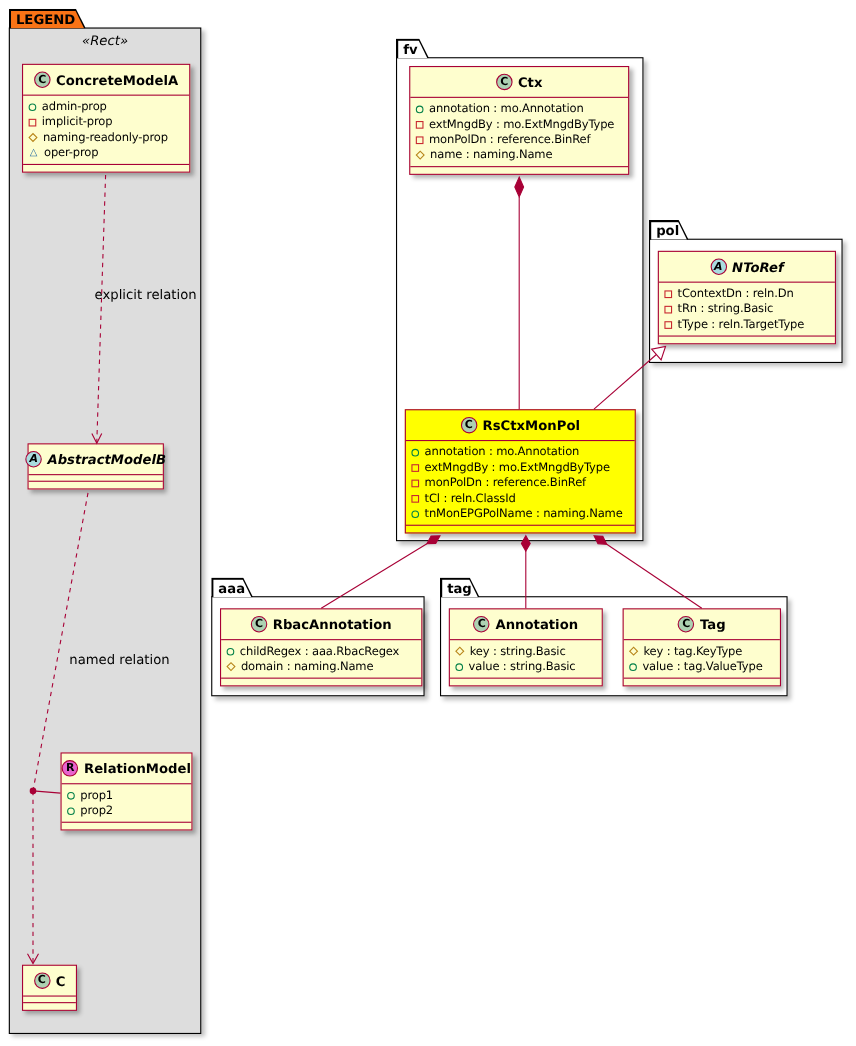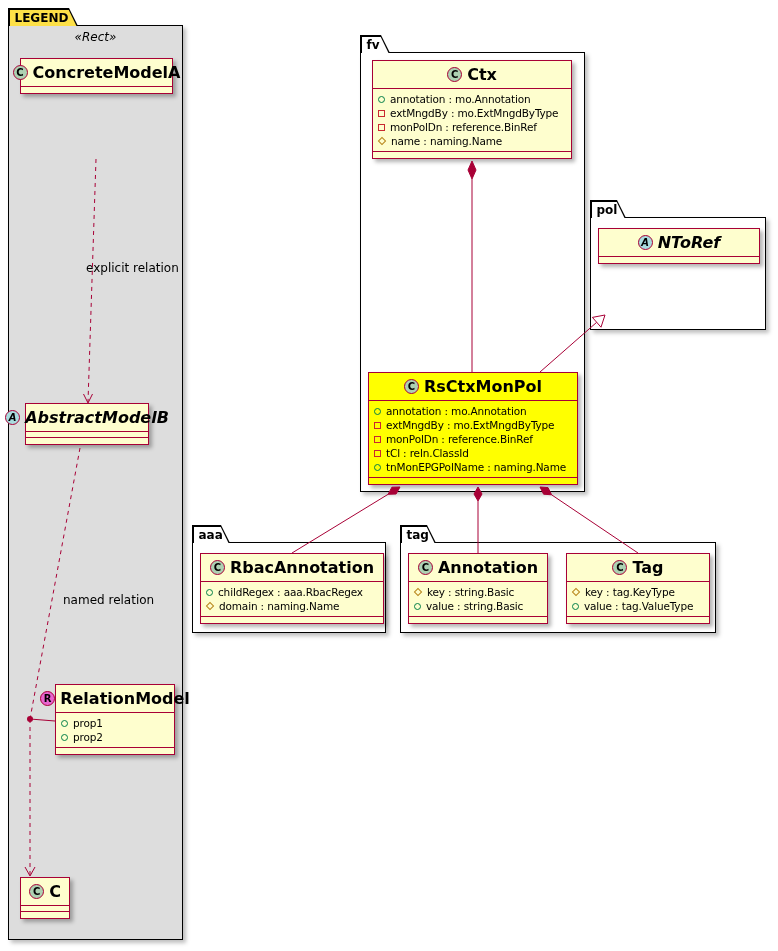--- a/index.html
+++ b/index.html
@@ -7,28 +7,28 @@
   #canvas{position:relative;width:778px;height:951px;background:#FFFFFF;overflow:hidden;}
 
   
   .pkg-body{position:absolute;background:#FFFFFF;border:1.5px solid #000;box-shadow:3px 3px 4px rgba(0,0,0,0.25);}
   .pkg-body.legend{background:#DDDDDD;}
   .pkg-tab{position:absolute;height:18px;}
   .tab-border{position:absolute;inset:0;background:#000;clip-path:polygon(0 0,calc(100% - 9px) 0,100% 100%,0 100%);}
   .tab-face{position:absolute;left:1.5px;top:1.5px;right:1.5px;bottom:0;background:#FFFFFF;
     clip-path:polygon(0 0,calc(100% - 8px) 0,100% 100%,0 100%);
     display:flex;align-items:center;padding-left:5px;font-weight:bold;font-size:12px;}
-  .pkg-tab.legend .tab-face{background:#fde047;}
+  .pkg-tab.legend .tab-face{background:#f97316;}
   .stereotype{position:absolute;font-style:italic;font-size:12px;text-align:center;}
 
   
   .uml-class{position:absolute;background:#FEFECE;border:1.5px solid #A80036;box-shadow:3px 3px 4px rgba(0,0,0,0.3);}
   .uml-class.highlight{background:#FFFF00;}
   .cls-header{height:28px;display:flex;align-items:center;justify-content:center;gap:5px;border-bottom:1px solid #A80036;}
-  .cls-name{font-weight:bold;font-size:16px;white-space:nowrap;}
+  .cls-name{font-weight:bold;font-size:12px;white-space:nowrap;}
   .uml-class.abstract .cls-name{font-style:italic;}
   .spot{width:15px;height:15px;border-radius:50%;border:1px solid #A80036;display:flex;align-items:center;justify-content:center;font-size:10px;font-weight:bold;flex:0 0 auto;}
   .spot i{font-style:normal;line-height:1;}
   .spot.spot-a i{font-style:italic;}
   .spot-c{background:#ADD1B2;}
   .spot-a{background:#A9DCDF;}
   .spot-r{background:#E763CE;}
   .cls-attrs{border-bottom:1px solid #A80036;padding:3px 5px;}
   .cls-attrs.empty{height:6px;padding:0;}
   .attr{height:14px;display:flex;align-items:center;gap:5px;font-size:10.5px;letter-spacing:-0.15px;white-space:nowrap;}
@@ -95,20 +95,38 @@
       </div>
   </div>
 
   <div class="uml-class" style="left:20px;top:58px;width:153px;">
     <div class="cls-header">
       <span class="spot spot-c">
           <i>C</i>
         </span>
       <span class="cls-name">ConcreteModelA</span>
     </div>
+    <div class="cls-attrs">
+      <div class="attr">
+          <span class="vis vis-public"></span>
+          <span>admin-prop</span>
+        </div>
+      <div class="attr">
+          <span class="vis vis-private"></span>
+          <span>implicit-prop</span>
+        </div>
+      <div class="attr">
+          <span class="vis vis-protected"></span>
+          <span>naming-readonly-prop</span>
+        </div>
+      <div class="attr">
+          <span class="vis vis-package"></span>
+          <span>oper-prop</span>
+        </div>
+    </div>
     <div class="cls-methods"></div>
   </div>
 
   <div class="uml-class abstract" style="left:25px;top:403px;width:124px;">
     <div class="cls-header">
       <span class="spot spot-a">
           <i>A</i>
         </span>
       <span class="cls-name">AbstractModelB</span>
     </div>
@@ -206,20 +224,34 @@
     </div>
     <div class="cls-methods"></div>
   </div>
 
   <div class="uml-class abstract" style="left:598px;top:228px;width:162px;">
     <div class="cls-header">
       <span class="spot spot-a">
           <i>A</i>
         </span>
       <span class="cls-name">NToRef</span>
+    </div>
+    <div class="cls-attrs">
+      <div class="attr">
+          <span class="vis vis-private"></span>
+          <span>tContextDn : reln.Dn</span>
+        </div>
+      <div class="attr">
+          <span class="vis vis-private"></span>
+          <span>tRn : string.Basic</span>
+        </div>
+      <div class="attr">
+          <span class="vis vis-private"></span>
+          <span>tType : reln.TargetType</span>
+        </div>
     </div>
     <div class="cls-methods"></div>
   </div>
 
   <div class="uml-class" style="left:200px;top:553px;width:184px;">
     <div class="cls-header">
       <span class="spot spot-c">
           <i>C</i>
         </span>
       <span class="cls-name">RbacAnnotation</span>

